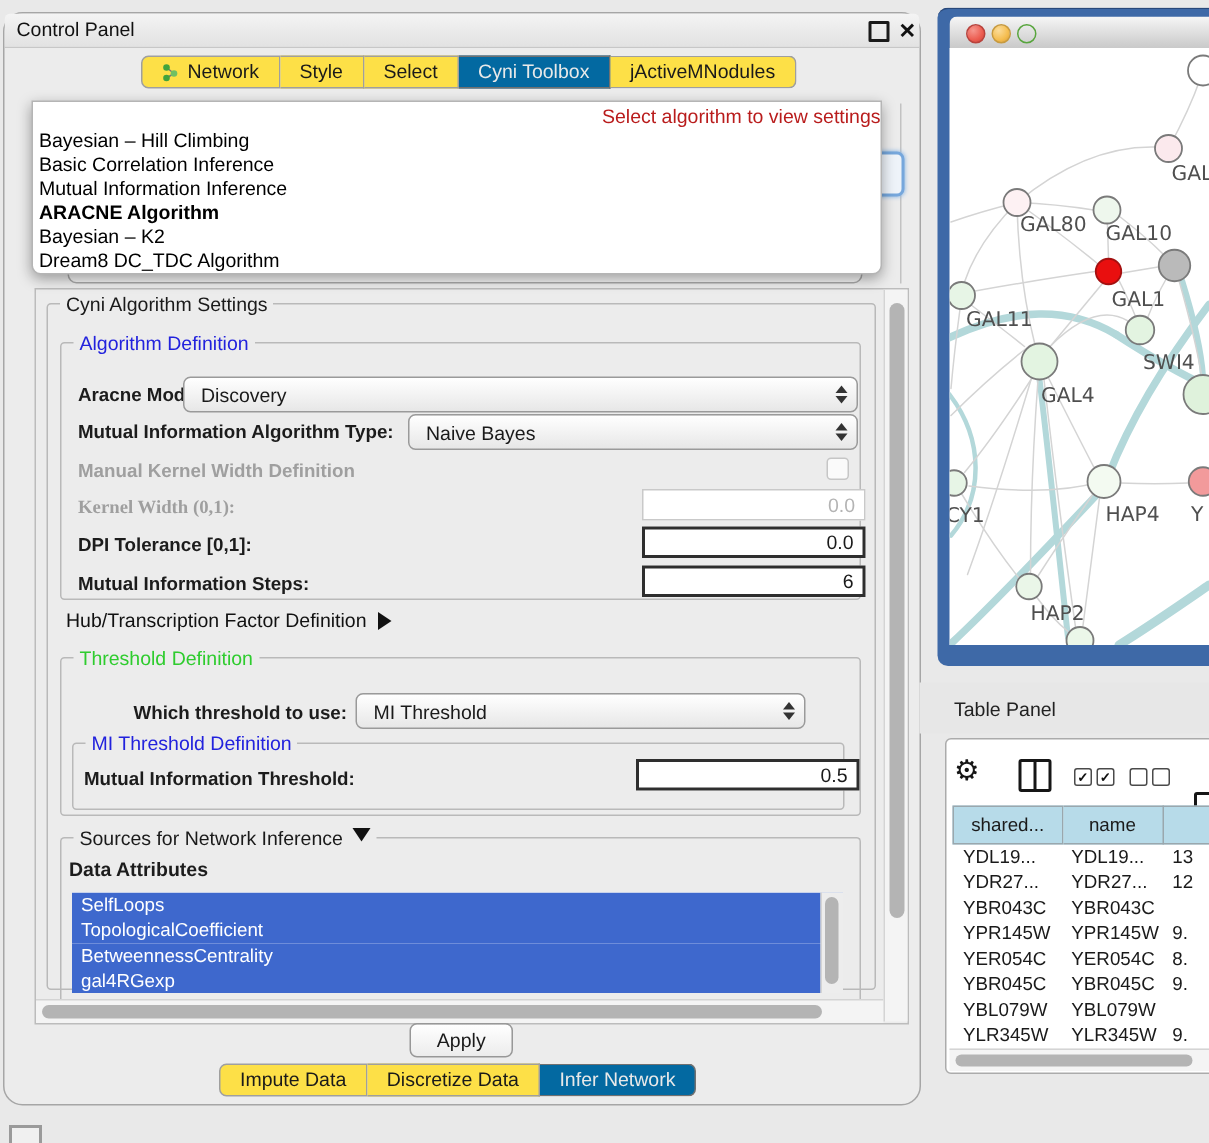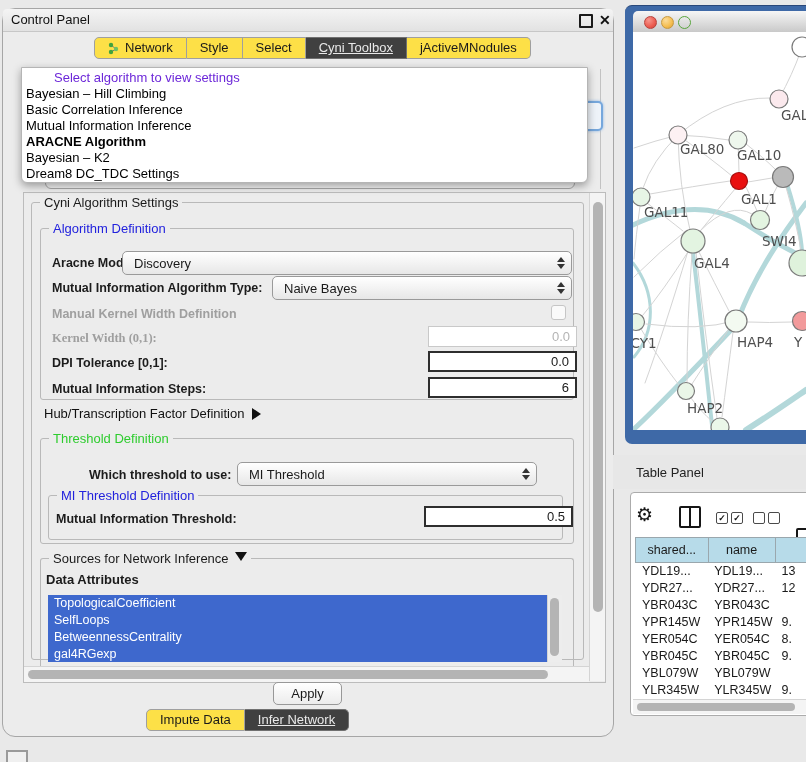--- a/index.html
+++ b/index.html
@@ -15,26 +15,26 @@
   #cp-title{left:8px;top:3px;font-size:13px;color:#111;}
   .float-icon{width:10px;height:10px;border:2px solid #1a1a1a;border-radius:1px;background:transparent;}
   .close-icon{font-size:14px;font-weight:bold;color:#111;line-height:14px;}
 
   
   .segbar{display:flex;height:22px;}
   .seg{border:1px solid #9f9f9f;border-left:none;background:#fde047;padding:0 13px;
     font-size:13px;line-height:22px;white-space:nowrap;display:flex;align-items:center;gap:5px;}
   .seg:first-child{border-left:1px solid #9f9f9f;border-radius:5px 0 0 5px;}
   .seg:last-child{border-radius:0 5px 5px 0;}
-  .seg.selected{background:#404040;color:#e9e9e9;border-color:#707070;text-decoration:underline;}
+  .seg.selected{background:#0369a1;color:#e9e9e9;border-color:#707070;}
 
   
   #algo-dropdown{left:18px;top:58px;width:565px;height:114px;background:#ffffff;
     border:1px solid #b5b5b5;border-radius:0 0 6px 6px;box-shadow:0 3px 9px rgba(0,0,0,0.35);z-index:60;}
-  #algo-placeholder{top:2px;left:0;right:0;text-align:left;font-size:13px;color:#6d28d9;padding-left:32px;}
+  #algo-placeholder{top:2px;left:0;right:0;text-align:right;font-size:13px;color:#b91c1c;padding-left:32px;}
   #algo-list{top:18px;left:0;right:0;}
   .dd-item{height:16px;line-height:16px;font-size:13px;padding-left:4px;color:#000;}
   .dd-item.selected{font-weight:bold;}
 
   
   .fragment-field{border:1px solid #a9a9a9;border-radius:6px;background:#f4f4f4;color:#9a9a9a;
      font-size:12px;line-height:20px;padding-left:8px;overflow:hidden;}
   .fragment-combo{border:2px solid #76a7dc;border-radius:5px;background:#eef3f9;box-shadow:0 0 3px #8cb6e4;}
 
   
@@ -151,21 +151,21 @@
   <div class="abs" style="left:597px;top:60px;width:1px;height:120px;background:#c2c2c2;z-index:4;"></div>
 
   <div class="abs" id="algo-dropdown">
     <div class="abs" id="algo-placeholder">Select algorithm to view settings</div>
     <div class="abs" id="algo-list">
         <div class="dd-item">Bayesian – Hill Climbing</div>
         <div class="dd-item">Basic Correlation Inference</div>
         <div class="dd-item">Mutual Information Inference</div>
         <div class="dd-item selected">ARACNE Algorithm</div>
         <div class="dd-item">Bayesian – K2</div>
-        <div class="dd-item">Dream8 DC_TDC Settings</div>
+        <div class="dd-item">Dream8 DC_TDC Algorithm</div>
       </div>
   </div>
 
   <div class="abs" id="settings-viewport">
 
     <div class="groupbox" style="left:7px;top:9px;width:551px;height:456px;">
       <span class="legend">Cyni Algorithm Settings</span>
     </div>
 
     <div class="groupbox" style="left:16px;top:35px;width:532px;height:170px;">
@@ -219,22 +219,22 @@
     <div class="field enabled" style="left:400px;top:313px;width:139px;height:17px;">0.5</div>
 
     <div class="groupbox" style="left:16px;top:365px;width:532px;height:120px;border-bottom:none;">
       <span class="legend" style="display:flex;align-items:flex-start;">
         <span>Sources for Network Inference</span>
         <span class="arrow-down"></span>
       </span>
     </div>
     <div class="lbl" style="left:22px;top:379px;font-size:13px;">Data Attributes</div>
     <div class="abs" id="attr-list" style="left:24px;top:402px;">
+        <div class="attr-item" style="background: rgb(62, 104, 205);">SelfLoops</div>
         <div class="attr-item" style="background: rgb(62, 104, 205);">TopologicalCoefficient</div>
-        <div class="attr-item" style="background: rgb(62, 104, 205);">SelfLoops</div>
         <div class="attr-item" style="background: rgb(62, 104, 205);">BetweennessCentrality</div>
         <div class="attr-item" style="background: rgb(62, 104, 205);">gal4RGexp</div>
       </div>
 
     <div class="sb-track-v" style="left:523px;top:402px;width:14px;height:67px;background:#ededed;">
       <div class="sb-thumb" style="left:2px;top:3px;width:9px;height:58px;"></div>
     </div>
 
     <div class="sb-track-h" style="left:0;top:473px;width:565px;height:15px;">
       <div class="sb-thumb" style="left:4px;top:3px;width:520px;height:9px;"></div>
@@ -245,20 +245,23 @@
     </div>
   </div>
 
   <div class="abs" id="apply-btn">
     <span>Apply</span>
   </div>
 
   <div class="abs segbar" style="left:143px;top:700px;">
     <div class="seg">
         <span>Impute Data</span>
+      </div>
+    <div class="seg">
+        <span>Discretize Data</span>
       </div>
     <div class="seg selected">
         <span>Infer Network</span>
       </div>
   </div>
 </div>
 
 <div class="abs" id="net-frame">
   <div class="abs" id="net-titlebar">
     <div class="traffic" style="left:11px;background:radial-gradient(circle at 35% 30%,#f6968d,#ec5c50 60%,#c8453c);border:1px solid #b8423c;"></div>

